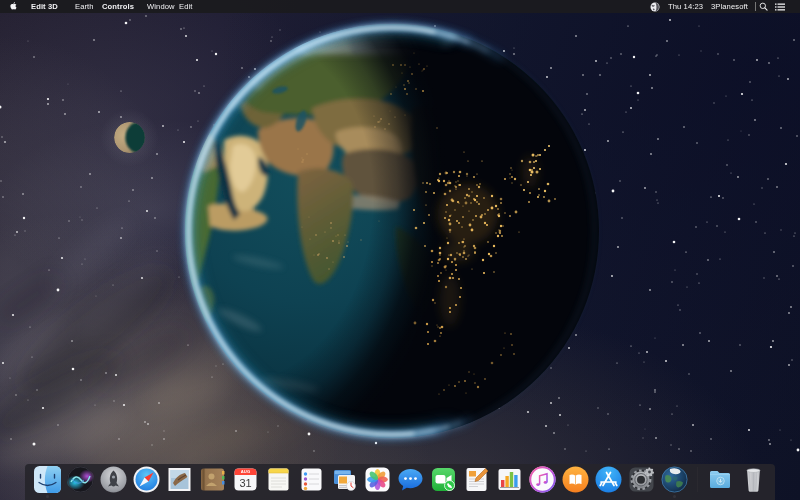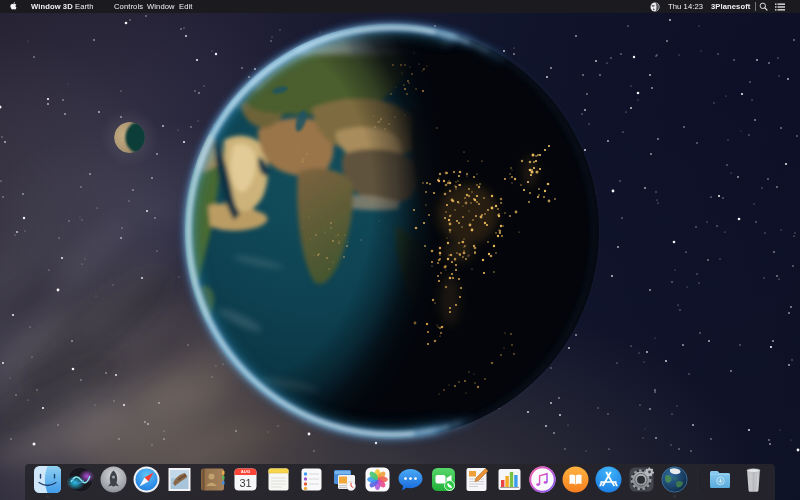--- a/index.html
+++ b/index.html
@@ -775,33 +775,33 @@
 <circle cx="29.5" cy="29.5" r="29" fill="url(#mglow)"></circle>
 <g clip-path="url(#mdisc)">
 <circle cx="29.5" cy="29.5" r="15.4" fill="url(#mlit)"></circle>
 <ellipse cx="39" cy="29.5" rx="13.6" ry="15.7" fill="#0d3c37" filter="url(#mb)"></ellipse>
 </g>
 </svg>
 <div id="menubar">
     <svg style="position:absolute;left:9px;top:2px" width="9" height="9" viewBox="0 0 170 200">
       <path d="M150.37 130.25c-2.45 5.66-5.35 10.87-8.71 15.66-4.58 6.53-8.33 11.05-11.22 13.56-4.48 4.12-9.28 6.23-14.42 6.35-3.69 0-8.14-1.05-13.32-3.18-5.197-2.12-9.973-3.17-14.34-3.17-4.58 0-9.492 1.05-14.746 3.17-5.262 2.13-9.501 3.24-12.742 3.35-4.929.21-9.842-1.96-14.746-6.52-3.13-2.73-7.045-7.41-11.735-14.04-5.032-7.08-9.169-15.29-12.41-24.65-3.471-10.11-5.211-19.9-5.211-29.378 0-10.857 2.346-20.221 7.045-28.068 3.693-6.303 8.606-11.275 14.755-14.925s12.793-5.51 19.948-5.629c3.915 0 9.049 1.211 15.429 3.591 6.362 2.388 10.447 3.599 12.238 3.599 1.339 0 5.877-1.416 13.57-4.239 7.275-2.618 13.415-3.702 18.445-3.275 13.63 1.1 23.87 6.473 30.68 16.153-12.19 7.386-18.22 17.731-18.1 31.002.11 10.337 3.86 18.939 11.23 25.769 3.34 3.17 7.07 5.62 11.22 7.36-.9 2.61-1.85 5.11-2.86 7.51zM119.11 7.24c0 8.102-2.96 15.667-8.86 22.669-7.12 8.324-15.732 13.134-25.071 12.375a25.222 25.222 0 0 1-.188-3.07c0-7.778 3.386-16.102 9.399-22.908 3.002-3.446 6.82-6.311 11.45-8.597 4.62-2.252 8.99-3.497 13.1-3.734.12 1.083.17 2.166.17 3.264z" fill="#f5f5f7"></path>
     </svg>
-    <span class="mi" style="left:31px;font-weight:700">Window 3D</span>
+    <span class="mi" style="left:31px;font-weight:700">Edit 3D</span>
     <span class="mi" style="left:75px;font-weight:400">Earth</span>
-    <span class="mi" style="left:114px;font-weight:400">Controls</span>
+    <span class="mi" style="left:102px;font-weight:700">Controls</span>
     <span class="mi" style="left:147px;font-weight:400">Window</span>
     <span class="mi" style="left:179px;font-weight:400">Edit</span>
     <svg style="position:absolute;left:650px;top:1.5px" width="10" height="10" viewBox="0 0 20 20">
 <circle cx="10" cy="10" r="9" fill="#ececf0"></circle>
 <path d="M11,1.5 a9,9 0 0 1 0,17.5 c2.5,-5 2.5,-12.5 0,-17.5z" fill="#55555c"></path>
 <path d="M4,5.5 q3,2 5,0 q1,3 -2,4 q-3,0.5 -3.8,-2z" fill="#55555c"></path>
 <path d="M5.5,13.5 q2.8,-1 3.8,1 q0,2.8 -2.8,1.8z" fill="#55555c"></path>
 </svg>
     <span class="mi" style="left:668px">Thu 14:23</span>
-    <span class="mi" style="left:711px;font-weight:700">3Planesoft</span>
+    <span class="mi" style="left:711px;font-weight:400">3Planesoft</span>
     <span style="position:absolute;left:755px;top:2px;width:1px;height:9px;background:#777"></span>
     <svg style="position:absolute;left:759px;top:2px" width="9" height="9" viewBox="0 0 20 20">
 <circle cx="8.5" cy="8.5" r="6" fill="none" stroke="#f0f0f2" stroke-width="2"></circle>
 <line x1="13" y1="13" x2="18" y2="18" stroke="#f0f0f2" stroke-width="2.4" stroke-linecap="round"></line>
 </svg>
     <svg style="position:absolute;left:775px;top:2.5px" width="10" height="8" viewBox="0 0 20 16">
 <rect x="0" y="1" width="3" height="2.6" fill="#f0f0f2"></rect>
       <rect x="5" y="1" width="15" height="2.6" fill="#f0f0f2"></rect>
 <rect x="0" y="6.7" width="3" height="2.6" fill="#f0f0f2"></rect>
       <rect x="5" y="6.7" width="15" height="2.6" fill="#f0f0f2"></rect>

